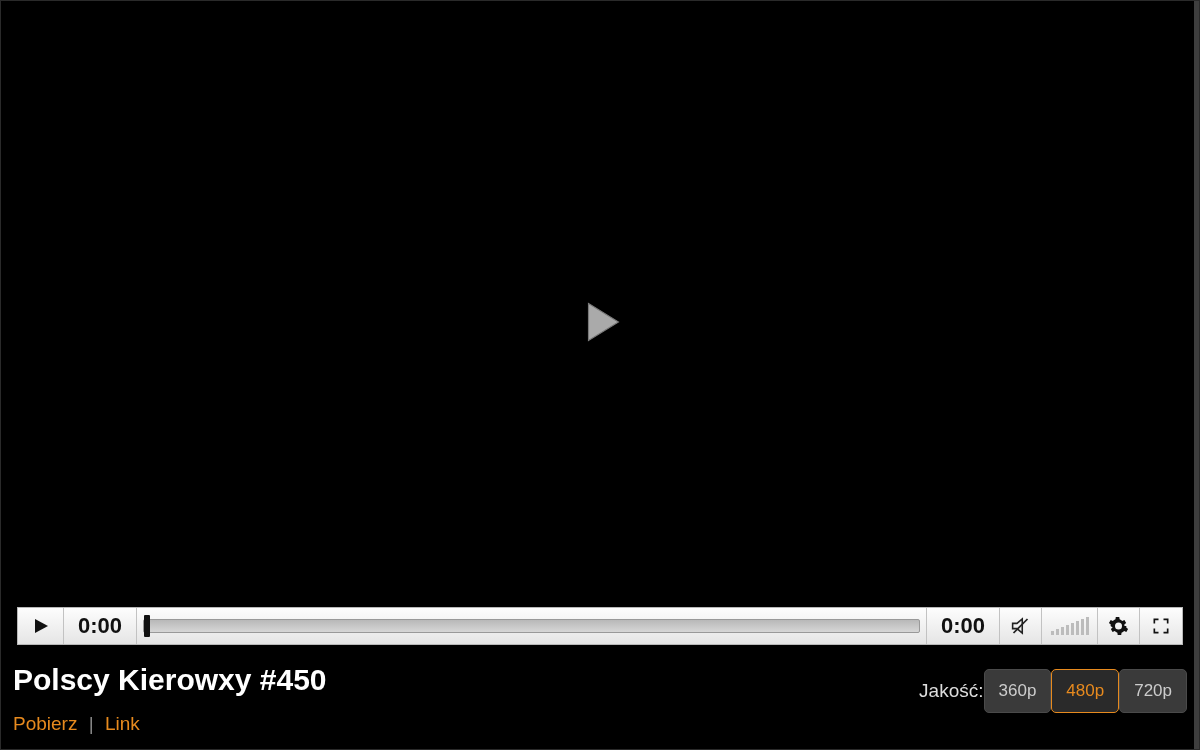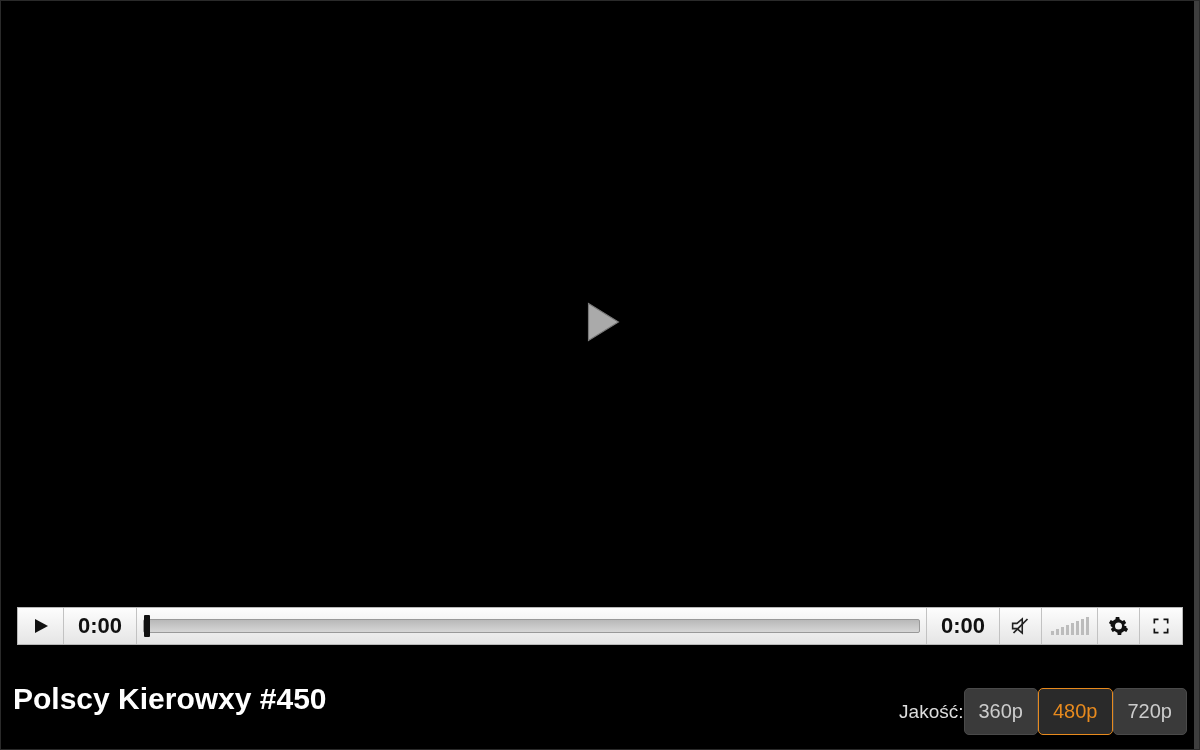--- a/index.html
+++ b/index.html
@@ -98,21 +98,21 @@
   .video-title { font-size: 30px; font-weight: bold; color: #fff; }
   .links-row { font-size: 19px; }
   .links-row a { color: #e78a1e; text-decoration: none; cursor: pointer; }
   .links-row .sep { color: #888; margin: 0 6px; }
   .quality-block { display: flex; align-items: center; margin-top: 6px; }
   .quality-label { font-size: 19px; color: #ddd; }
   .qbtn {
     padding: 11px 14px;
     background: #3a3a3a;
     color: #ccc;
-    font-size: 20px;
+    font-size: 17px;
     border: 1px solid #4a4a4a;
     border-radius: 5px;
     cursor: pointer;
   }
   .qbtn.active {
     border: 1px solid #e78a1e;
     color: #e78a1e;
     background: #2a2a2a;
   }
   .scrollbar {
@@ -182,20 +182,25 @@
   <div class="cb-cell cb-full last">
     <svg viewBox="0 0 24 24">
       <path d="M3 3h6v2H5v4H3V3zm12 0h6v6h-2V5h-4V3zM3 15h2v4h4v2H3v-6zm16 0h2v6h-6v-2h4v-4z" fill="#111"></path>
     </svg>
   </div>
 </div>
 
 <div class="info-bar">
   <div class="title-block">
     <div class="video-title">Polscy Kierowxy #450</div>
+    <div class="links-row">
+      <a>Pobierz</a>
+      <span class="sep">|</span>
+      <a>Link</a>
+    </div>
   </div>
   <div class="quality-block">
     <span class="quality-label">Jakość:</span>
     <button class="qbtn">360p</button>
     <button class="qbtn active">480p</button>
     <button class="qbtn">720p</button>
   </div>
 </div>
 
 <div class="scrollbar">

